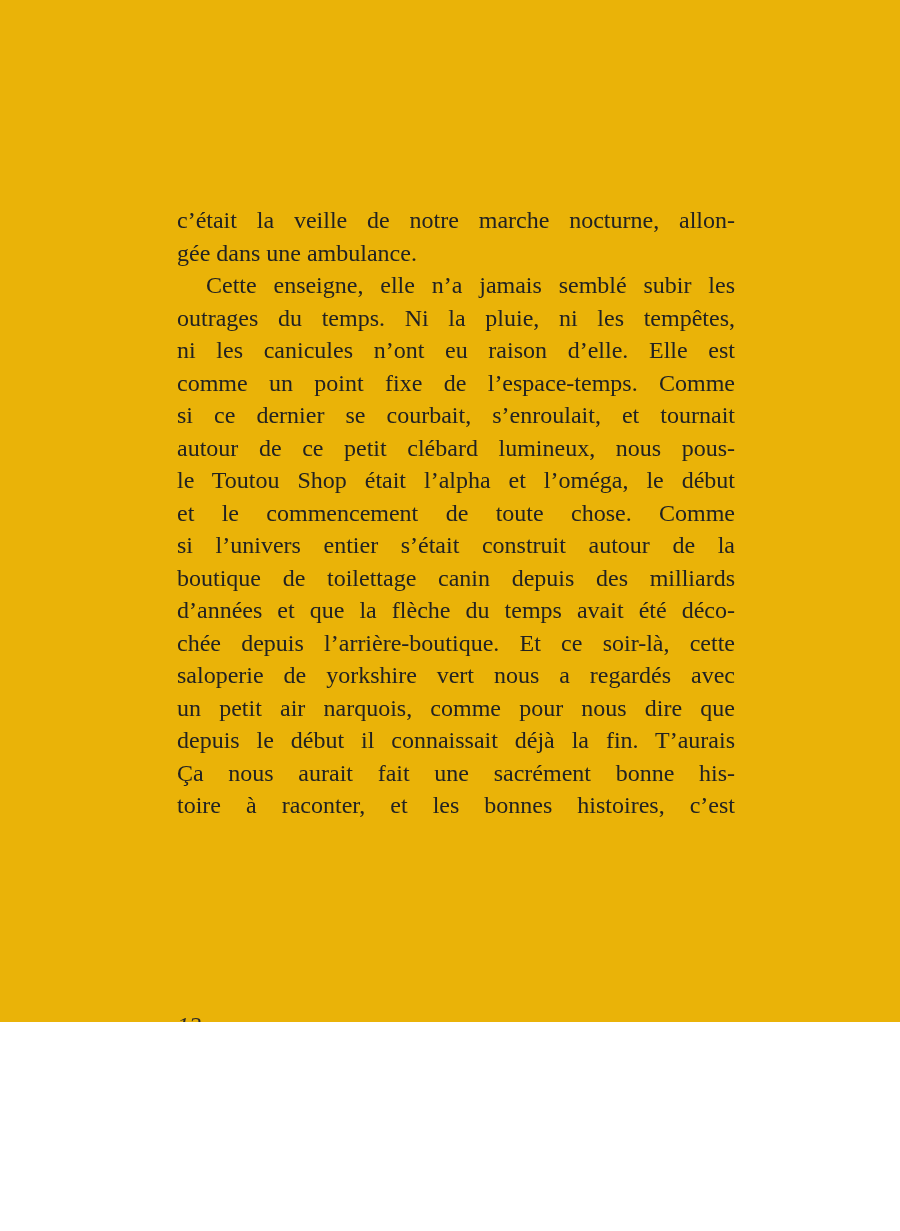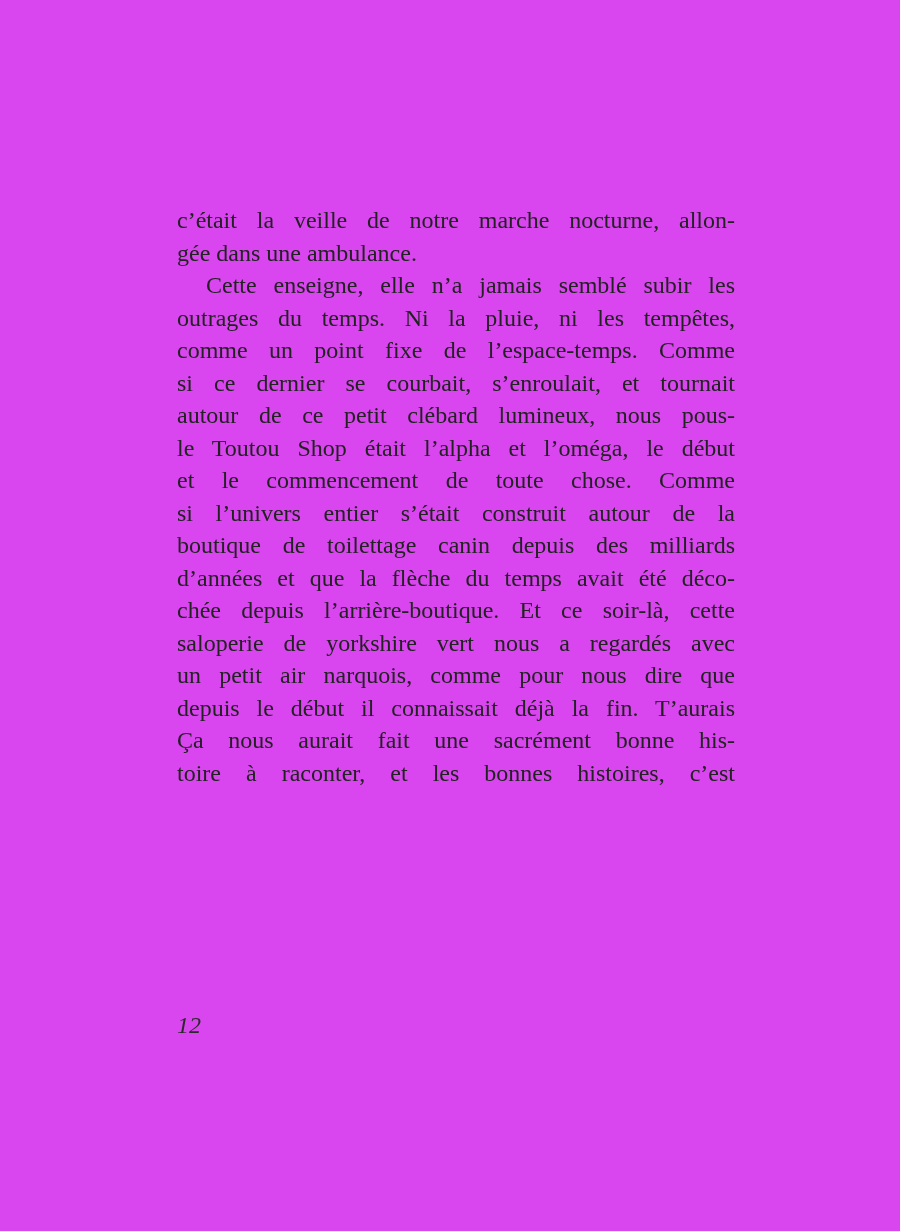--- a/index.html
+++ b/index.html
@@ -3,22 +3,22 @@
 <meta charset="utf-8">
 <style>
   html, body {
     margin: 0;
     padding: 0;
     background: #ffffff;
   }
   .page {
     position: relative;
     width: 900px;
-    height: 1231px;
-    background: #d946ef;
+    height: 1022px;
+    background: #eab308;
     font-family: "Liberation Serif", serif;
     color: #222222;
     overflow: hidden;
   }
   .text-block {
     position: absolute;
     left: 177px;
     top: 204px;
     width: 558px;
     font-size: 24px;
@@ -49,20 +49,21 @@
 </style>
 </head>
 <body>
 
 <div class="page">
   <div class="text-block" id="text-block">
       <div class="line j">c’était la veille de notre marche nocturne, allon-</div>
       <div class="line">gée dans une ambulance.</div>
       <div class="line j ind">Cette enseigne, elle n’a jamais semblé subir les</div>
       <div class="line j">outrages du temps. Ni la pluie, ni les tempêtes,</div>
+      <div class="line j">ni les canicules n’ont eu raison d’elle. Elle est</div>
       <div class="line j">comme un point fixe de l’espace-temps. Comme</div>
       <div class="line j">si ce dernier se courbait, s’enroulait, et tournait</div>
       <div class="line j">autour de ce petit clébard lumineux, nous pous-</div>
       <div class="line j">le Toutou Shop était l’alpha et l’oméga, le début</div>
       <div class="line j">et le commencement de toute chose. Comme</div>
       <div class="line j">si l’univers entier s’était construit autour de la</div>
       <div class="line j">boutique de toilettage canin depuis des milliards</div>
       <div class="line j">d’années et que la flèche du temps avait été déco-</div>
       <div class="line j">chée depuis l’arrière-boutique. Et ce soir-là, cette</div>
       <div class="line j">saloperie de yorkshire vert nous a regardés avec</div>

